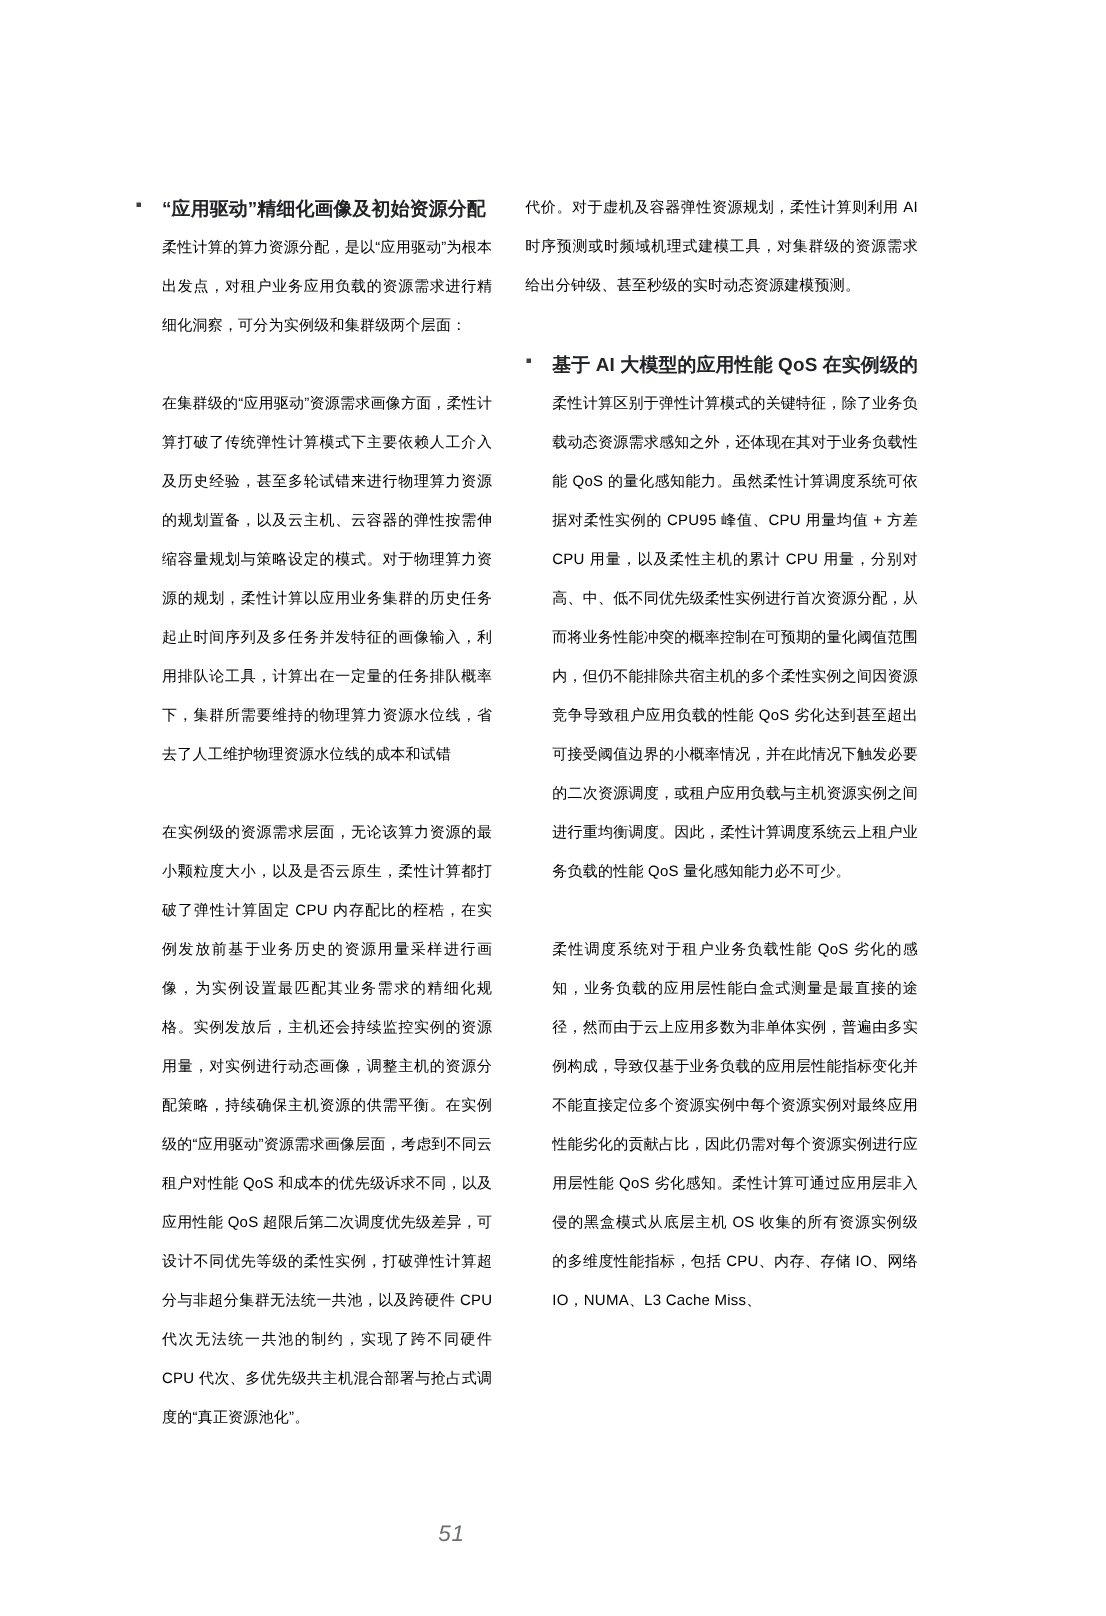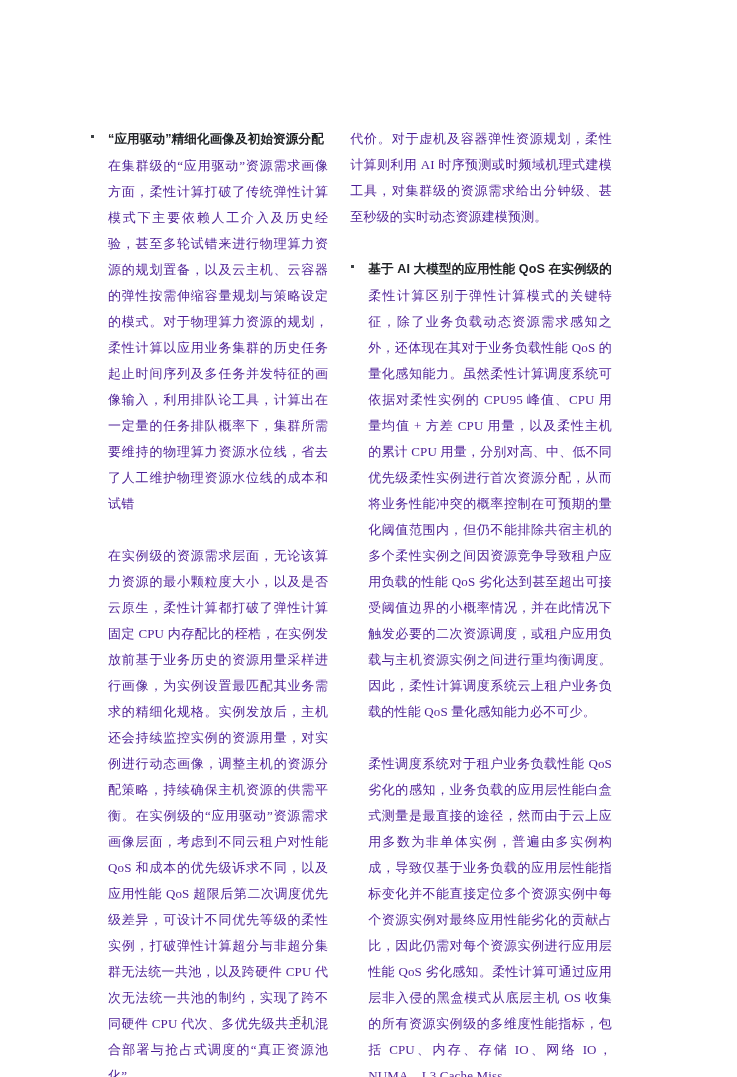--- a/index.html
+++ b/index.html
@@ -53,58 +53,58 @@
     margin: 0 0 1px 0;
     font-size: 12.6px;
     line-height: 26px;
     font-weight: bold;
     color: #222428;
     letter-spacing: 0.1px;
     white-space: nowrap;
   }
   p.body {
     margin: 0;
-    font-size: 13px;
+    font-size: 10px;
     line-height: 26px;
-    color: #4c1d95;
+    color: #000000;
     text-align: justify;
     text-justify: inter-ideograph;
     letter-spacing: 0.15px;
-    font-family: Liberation Serif, serif;
   }
   p.body + p.body {
     margin-top: 26px;
   }
   .block-gap {
     height: 26px;
   }
   .page-number {
     position: absolute;
     left: 0;
     top: 1014px;
     width: 602px;
     text-align: center;
-    font-size: 11px;
+    font-size: 15px;
     color: #6b7078;
     letter-spacing: 0.5px;
     font-style: italic;
   }
 </style>
 </head>
 <body>
 
 <div class="page">
 
   <div class="columns">
 
     <div class="col col-left">
 
       <div class="bullet-block">
         <span class="bullet-dot"></span>
         <h2 class="section-title">“应用驱动”精细化画像及初始资源分配</h2>
+        <p class="body">柔性计算的算力资源分配，是以“应用驱动”为根本出发点，对租户业务应用负载的资源需求进行精细化洞察，可分为实例级和集群级两个层面：</p>
         <p class="body">在集群级的“应用驱动”资源需求画像方面，柔性计算打破了传统弹性计算模式下主要依赖人工介入及历史经验，甚至多轮试错来进行物理算力资源的规划置备，以及云主机、云容器的弹性按需伸缩容量规划与策略设定的模式。对于物理算力资源的规划，柔性计算以应用业务集群的历史任务起止时间序列及多任务并发特征的画像输入，利用排队论工具，计算出在一定量的任务排队概率下，集群所需要维持的物理算力资源水位线，省去了人工维护物理资源水位线的成本和试错</p>
         <p class="body">在实例级的资源需求层面，无论该算力资源的最小颗粒度大小，以及是否云原生，柔性计算都打破了弹性计算固定 CPU 内存配比的桎梏，在实例发放前基于业务历史的资源用量采样进行画像，为实例设置最匹配其业务需求的精细化规格。实例发放后，主机还会持续监控实例的资源用量，对实例进行动态画像，调整主机的资源分配策略，持续确保主机资源的供需平衡。在实例级的“应用驱动”资源需求画像层面，考虑到不同云租户对性能 QoS 和成本的优先级诉求不同，以及应用性能 QoS 超限后第二次调度优先级差异，可设计不同优先等级的柔性实例，打破弹性计算超分与非超分集群无法统一共池，以及跨硬件 CPU 代次无法统一共池的制约，实现了跨不同硬件 CPU 代次、多优先级共主机混合部署与抢占式调度的“真正资源池化”。</p>
       </div>
 
     </div>
 
     <div class="col col-right">
 
       <p class="body">代价。对于虚机及容器弹性资源规划，柔性计算则利用 AI 时序预测或时频域机理式建模工具，对集群级的资源需求给出分钟级、甚至秒级的实时动态资源建模预测。</p>
 

